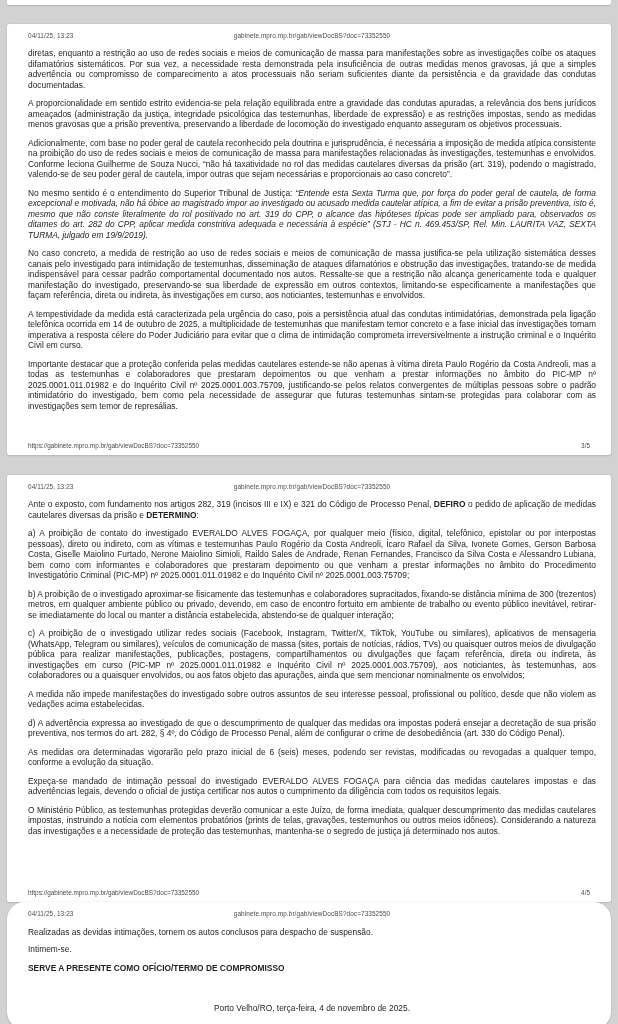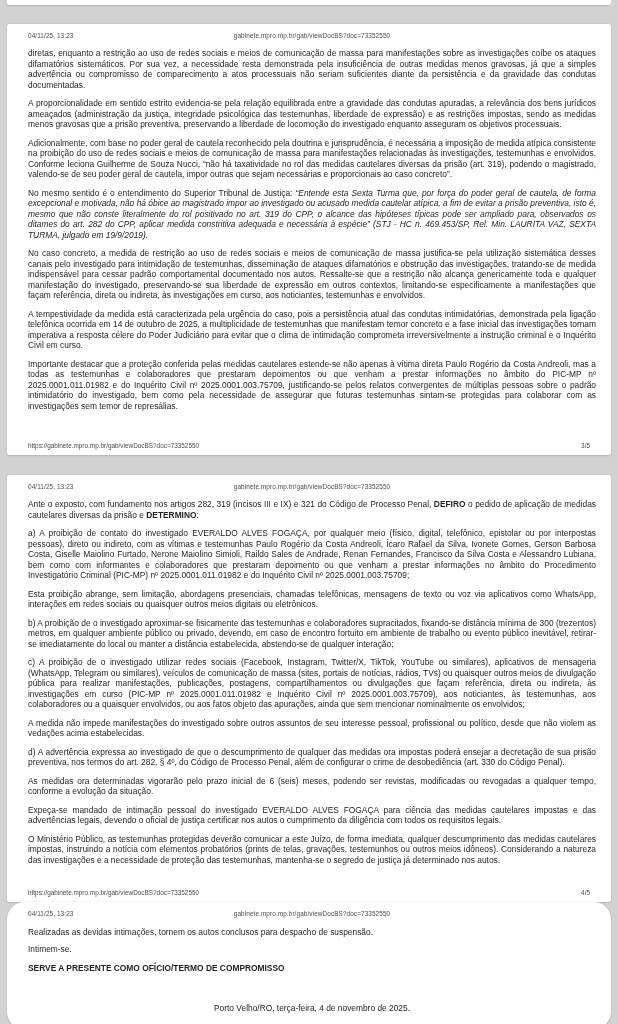--- a/index.html
+++ b/index.html
@@ -88,21 +88,20 @@
 
   <section class="page page-b">
     <header class="ph">
       <span class="ph-left">04/11/25, 13:23</span>
       <span class="ph-center">gabinete.mpro.mp.br/gab/viewDocBS?doc=73352550</span>
       <span class="ph-right"></span>
     </header>
     <div class="pbody">
       <p><span>Ante o exposto, com fundamento nos artigos 282, 319 (incisos III e IX) e 321 do Código de Processo Penal, </span><span class="bold">DEFIRO</span><span> o pedido de aplicação de medidas cautelares diversas da prisão e </span><span class="bold">DETERMINO</span><span>:</span></p>
       <p>a) A proibição de contato do investigado EVERALDO ALVES FOGAÇA, por qualquer meio (físico, digital, telefônico, epistolar ou por interpostas pessoas), direto ou indireto, com as vítimas e testemunhas Paulo Rogério da Costa Andreoli, Ícaro Rafael da Silva, Ivonete Gomes, Gerson Barbosa Costa, Giselle Maiolino Furtado, Nerone Maiolino Simioli, Raildo Sales de Andrade, Renan Fernandes, Francisco da Silva Costa e Alessandro Lubiana, bem como com informantes e colaboradores que prestaram depoimento ou que venham a prestar informações no âmbito do Procedimento Investigatório Criminal (PIC-MP) nº 2025.0001.011.01982 e do Inquérito Civil nº 2025.0001.003.75709;</p>
-      <p>Esta proibição abrange, sem limitação, abordagens presenciais, chamadas telefônicas, mensagens de texto ou voz via aplicativos como WhatsApp, interações em redes sociais ou quaisquer outros meios digitais ou eletrônicos.</p>
       <p>b) A proibição de o investigado aproximar-se fisicamente das testemunhas e colaboradores supracitados, fixando-se distância mínima de 300 (trezentos) metros, em qualquer ambiente público ou privado, devendo, em caso de encontro fortuito em ambiente de trabalho ou evento público inevitável, retirar-se imediatamente do local ou manter a distância estabelecida, abstendo-se de qualquer interação;</p>
       <p>c) A proibição de o investigado utilizar redes sociais (Facebook, Instagram, Twitter/X, TikTok, YouTube ou similares), aplicativos de mensageria (WhatsApp, Telegram ou similares), veículos de comunicação de massa (sites, portais de notícias, rádios, TVs) ou quaisquer outros meios de divulgação pública para realizar manifestações, publicações, postagens, compartilhamentos ou divulgações que façam referência, direta ou indireta, às investigações em curso (PIC-MP nº 2025.0001.011.01982 e Inquérito Civil nº 2025.0001.003.75709), aos noticiantes, às testemunhas, aos colaboradores ou a quaisquer envolvidos, ou aos fatos objeto das apurações, ainda que sem mencionar nominalmente os envolvidos;</p>
       <p>A medida não impede manifestações do investigado sobre outros assuntos de seu interesse pessoal, profissional ou político, desde que não violem as vedações acima estabelecidas.</p>
       <p>d) A advertência expressa ao investigado de que o descumprimento de qualquer das medidas ora impostas poderá ensejar a decretação de sua prisão preventiva, nos termos do art. 282, § 4º, do Código de Processo Penal, além de configurar o crime de desobediência (art. 330 do Código Penal).</p>
       <p>As medidas ora determinadas vigorarão pelo prazo inicial de 6 (seis) meses, podendo ser revistas, modificadas ou revogadas a qualquer tempo, conforme a evolução da situação.</p>
       <p>Expeça-se mandado de intimação pessoal do investigado EVERALDO ALVES FOGAÇA para ciência das medidas cautelares impostas e das advertências legais, devendo o oficial de justiça certificar nos autos o cumprimento da diligência com todos os requisitos legais.</p>
       <p>O Ministério Público, as testemunhas protegidas deverão comunicar a este Juízo, de forma imediata, qualquer descumprimento das medidas cautelares impostas, instruindo a notícia com elementos probatórios (prints de telas, gravações, testemunhos ou outros meios idôneos). Considerando a natureza das investigações e a necessidade de proteção das testemunhas, mantenha-se o segredo de justiça já determinado nos autos.</p>
     </div>
     <footer class="pf">
       <span>https://gabinete.mpro.mp.br/gab/viewDocBS?doc=73352550</span>

